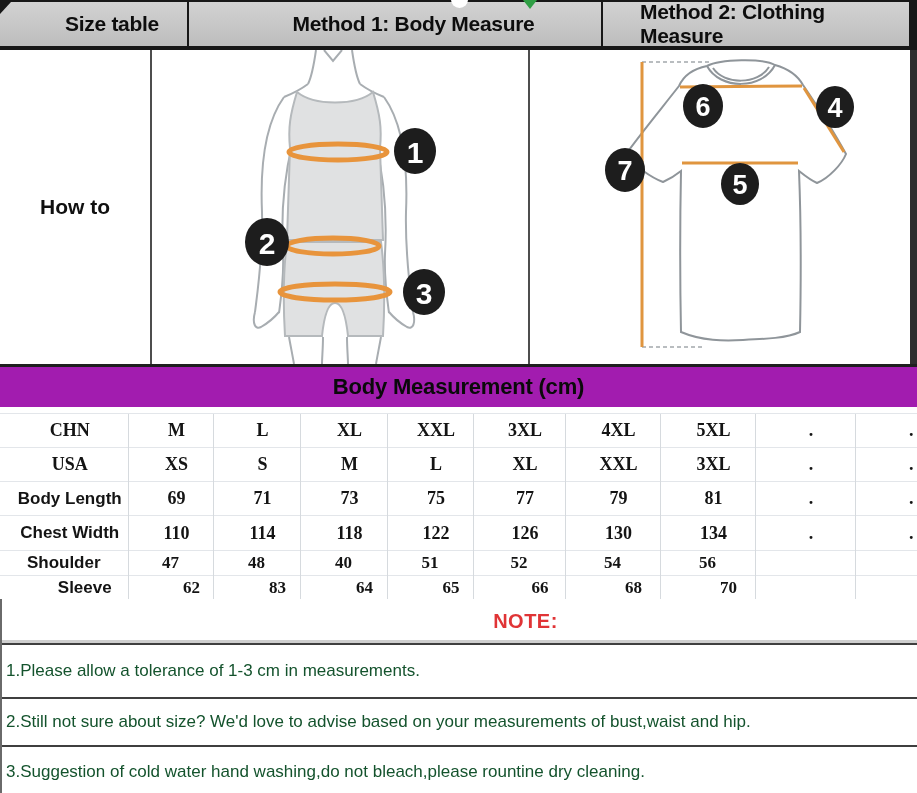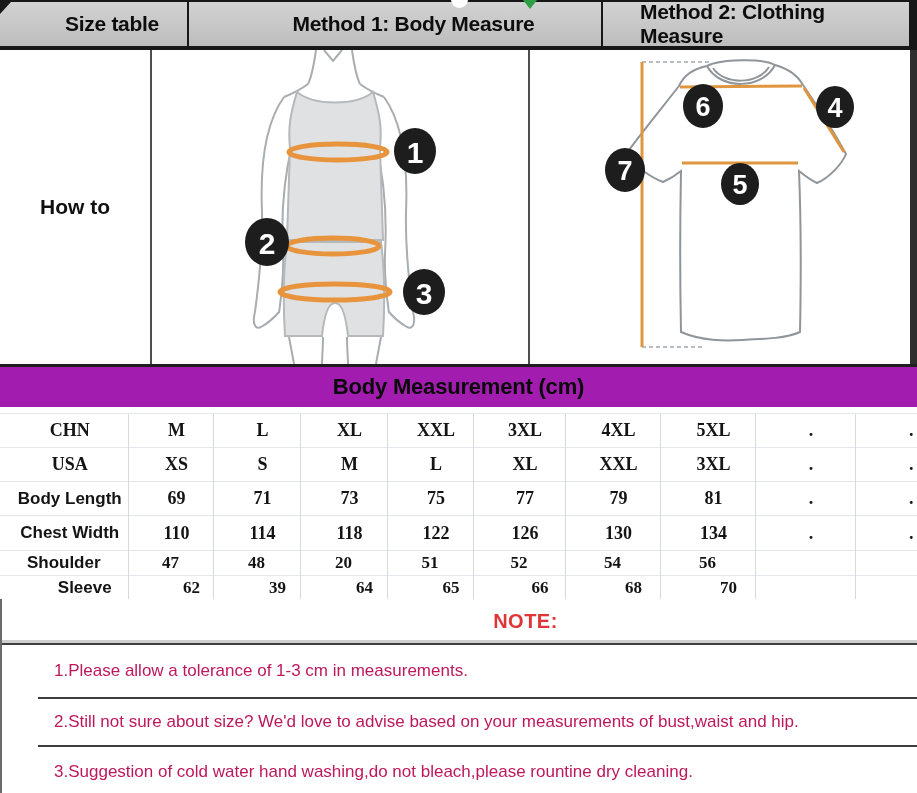--- a/index.html
+++ b/index.html
@@ -43,22 +43,22 @@
   table.size tr:nth-child(-n+4) td{height:33px;padding-left:12px;}
   table.size tr:nth-child(4) td{height:34px;}
   table.size tr:nth-child(5) td{height:24px;font-size:17px;}
   table.size tr:nth-child(6) td{height:23px;font-size:17px;padding-left:42px;}
   table.size td.lbl.sans{font-family:"Liberation Sans",sans-serif;font-size:17px;font-weight:bold;}
   
   .notes{height:200px;box-sizing:border-box;border-left:2px solid #6a6a6a;}
   .note-title{height:44px;display:flex;align-items:center;justify-content:center;
     font-weight:bold;font-size:20px;letter-spacing:0.5px;transform:translateX(66px);}
   .note-rows{border-top:2px solid #3f3f3f;box-shadow:0 -3px 0 #cfcfcf;}
-  .note-row{box-sizing:border-box;display:flex;align-items:center;padding-left:16px;
-    font-size:17px;color:#be185d;border-bottom:2px solid #3f3f3f;margin-left:36px;}
+  .note-row{box-sizing:border-box;display:flex;align-items:center;padding-left:4px;
+    font-size:17px;color:#14532d;border-bottom:2px solid #3f3f3f;}
   .note-row:nth-child(1){height:54px;}
   .note-row:nth-child(2){height:48px;}
   .note-row:nth-child(3){height:51px;border-bottom:2px solid #a8a8a8;}
 </style>
 </head>
 <body>
 
 <div class="page">
 
   <div class="header">
@@ -233,32 +233,32 @@
           <td>126</td>
           <td>130</td>
           <td>134</td>
           <td>.</td>
           <td>.</td>
         </tr>
         <tr>
           <td class="lbl sans">Shoulder</td>
           <td>47</td>
           <td>48</td>
-          <td>20</td>
+          <td>40</td>
           <td>51</td>
           <td>52</td>
           <td>54</td>
           <td>56</td>
           <td></td>
           <td></td>
         </tr>
         <tr>
           <td class="lbl sans">Sleeve</td>
           <td>62</td>
-          <td>39</td>
+          <td>83</td>
           <td>64</td>
           <td>65</td>
           <td>66</td>
           <td>68</td>
           <td>70</td>
           <td></td>
           <td></td>
         </tr>
       </tbody>
   </table>

